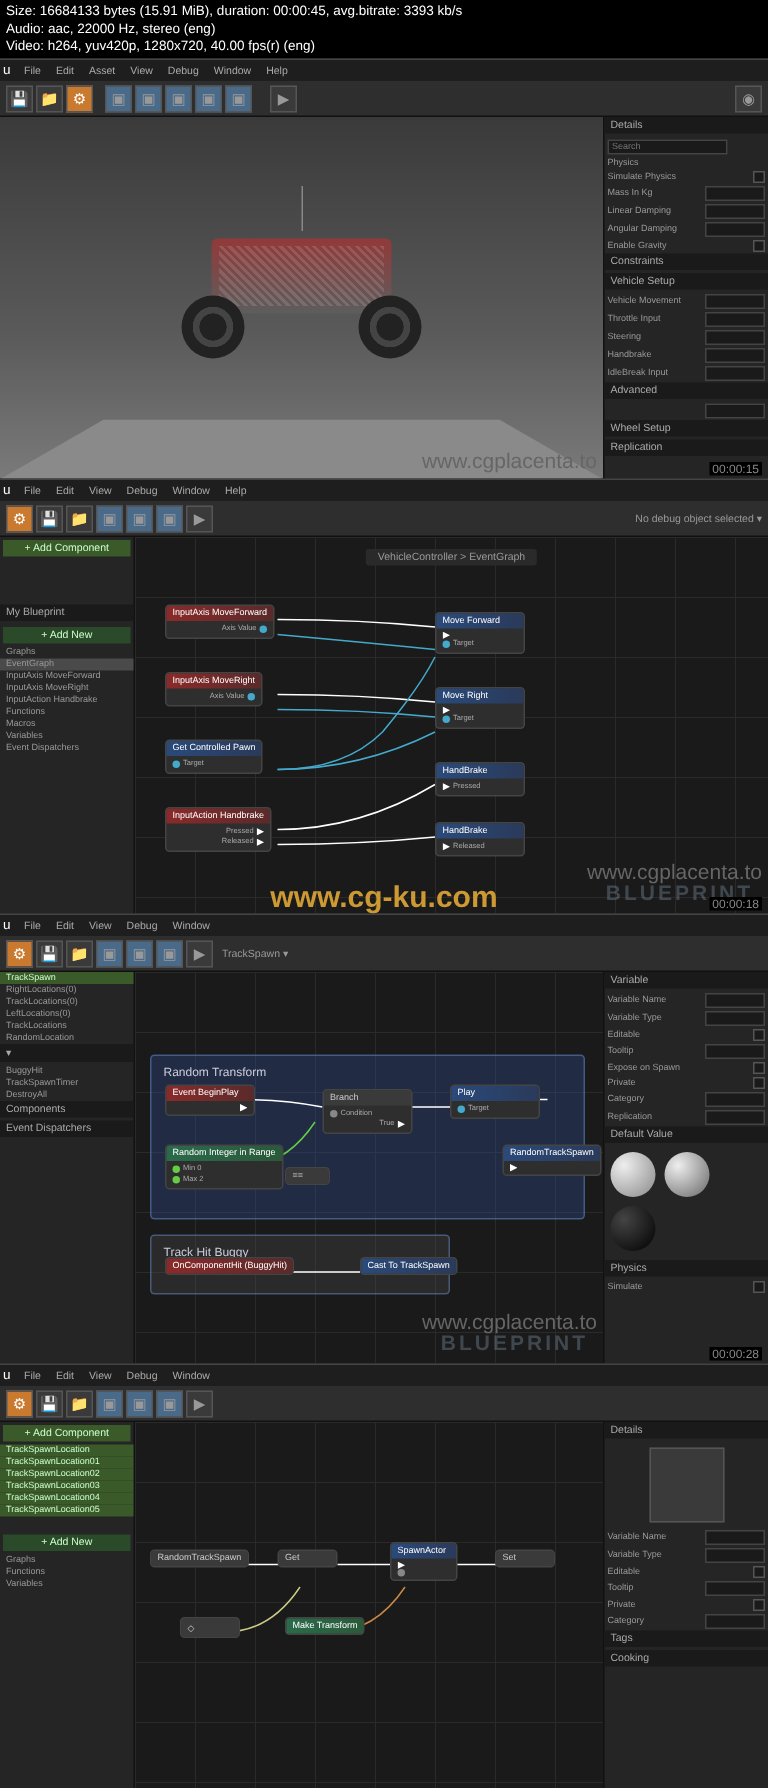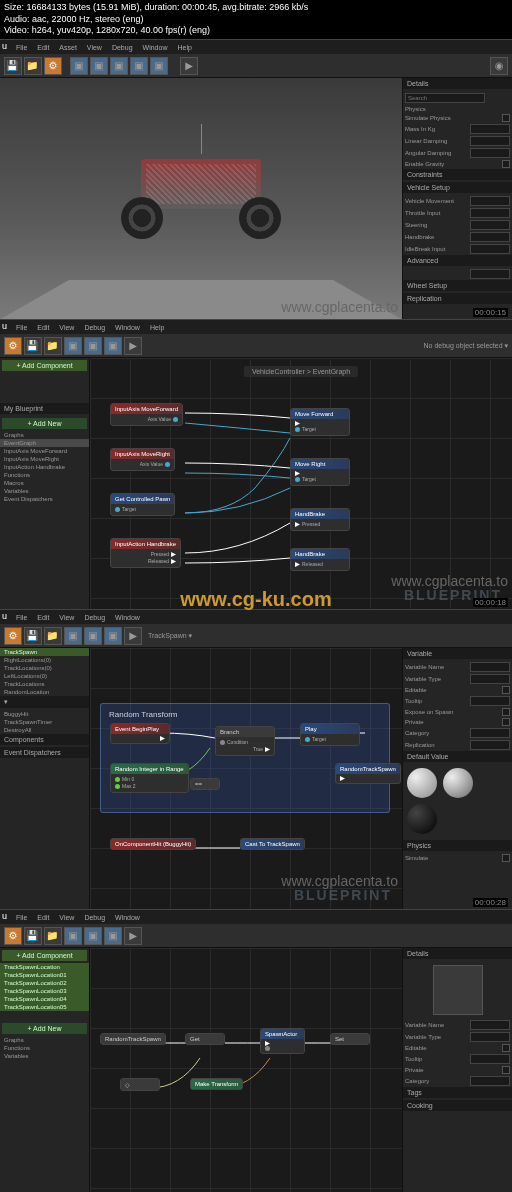--- a/index.html
+++ b/index.html
@@ -64,21 +64,21 @@
 .sphere1{background:radial-gradient(circle at 30% 30%,#eee,#888)}
 .sphere2{background:radial-gradient(circle at 30% 30%,#eee,#666)}
 .sphere3{background:radial-gradient(circle at 30% 30%,#444,#000)}
 .logo-u{position:absolute;left:2px;top:1px;width:10px;height:10px;color:#fff;font-size:9px}
 .search-input{width:80px;height:10px;background:#1a1a1a;border:1px solid #444;font-size:6px;color:#999;padding:0 2px}
 </style>
 </head>
 <body>
 
 <div class="meta-header">
-  <div>Size: 16684133 bytes (15.91 MiB), duration: 00:00:45, avg.bitrate: 2966 kb/s</div>
+  <div>Size: 16684133 bytes (15.91 MiB), duration: 00:00:45, avg.bitrate: 3393 kb/s</div>
   <div>Audio: aac, 22000 Hz, stereo (eng)</div>
   <div>Video: h264, yuv420p, 1280x720, 40.00 fps(r) (eng)</div>
 </div>
 
 <div class="panel p1">
   <div class="menubar">
     <span class="logo-u">u</span>
     <span style="margin-left:12px">File</span>
     <span>Edit</span>
     <span>Asset</span>
@@ -359,20 +359,23 @@
     <div class="center">
       <div class="graph-bg"></div>
       <div class="breadcrumb">
         <span>TrackSpawn &gt; EventGraph</span>
       </div>
 
       <div class="section-label" style="left:10px;top:55px;width:290px;height:110px;background:rgba(50,80,150,0.35)">
         <div class="section-label-title">Random Transform</div>
       </div>
 
+      <div class="section-label" style="left:10px;top:175px;width:200px;height:40px;background:rgba(80,80,80,0.3)">
+        <div class="section-label-title">Track Hit Buggy</div>
+      </div>
 
       <svg class="wire" style="inset:0;width:100%;height:100%">
         <path d="M70 85 Q100 85 125 90" stroke="#fff" stroke-width="1" fill="none"></path>
         <path d="M70 130 Q100 130 120 100" stroke="#6c4" stroke-width="1" fill="none"></path>
         <path d="M165 90 Q190 90 210 90" stroke="#fff" stroke-width="1" fill="none"></path>
         <path d="M250 85 Q265 85 275 85" stroke="#fff" stroke-width="1" fill="none"></path>
         <path d="M85 200 Q120 200 150 200" stroke="#fff" stroke-width="1" fill="none"></path>
       </svg>
 
       <div class="node" style="left:20px;top:75px">

